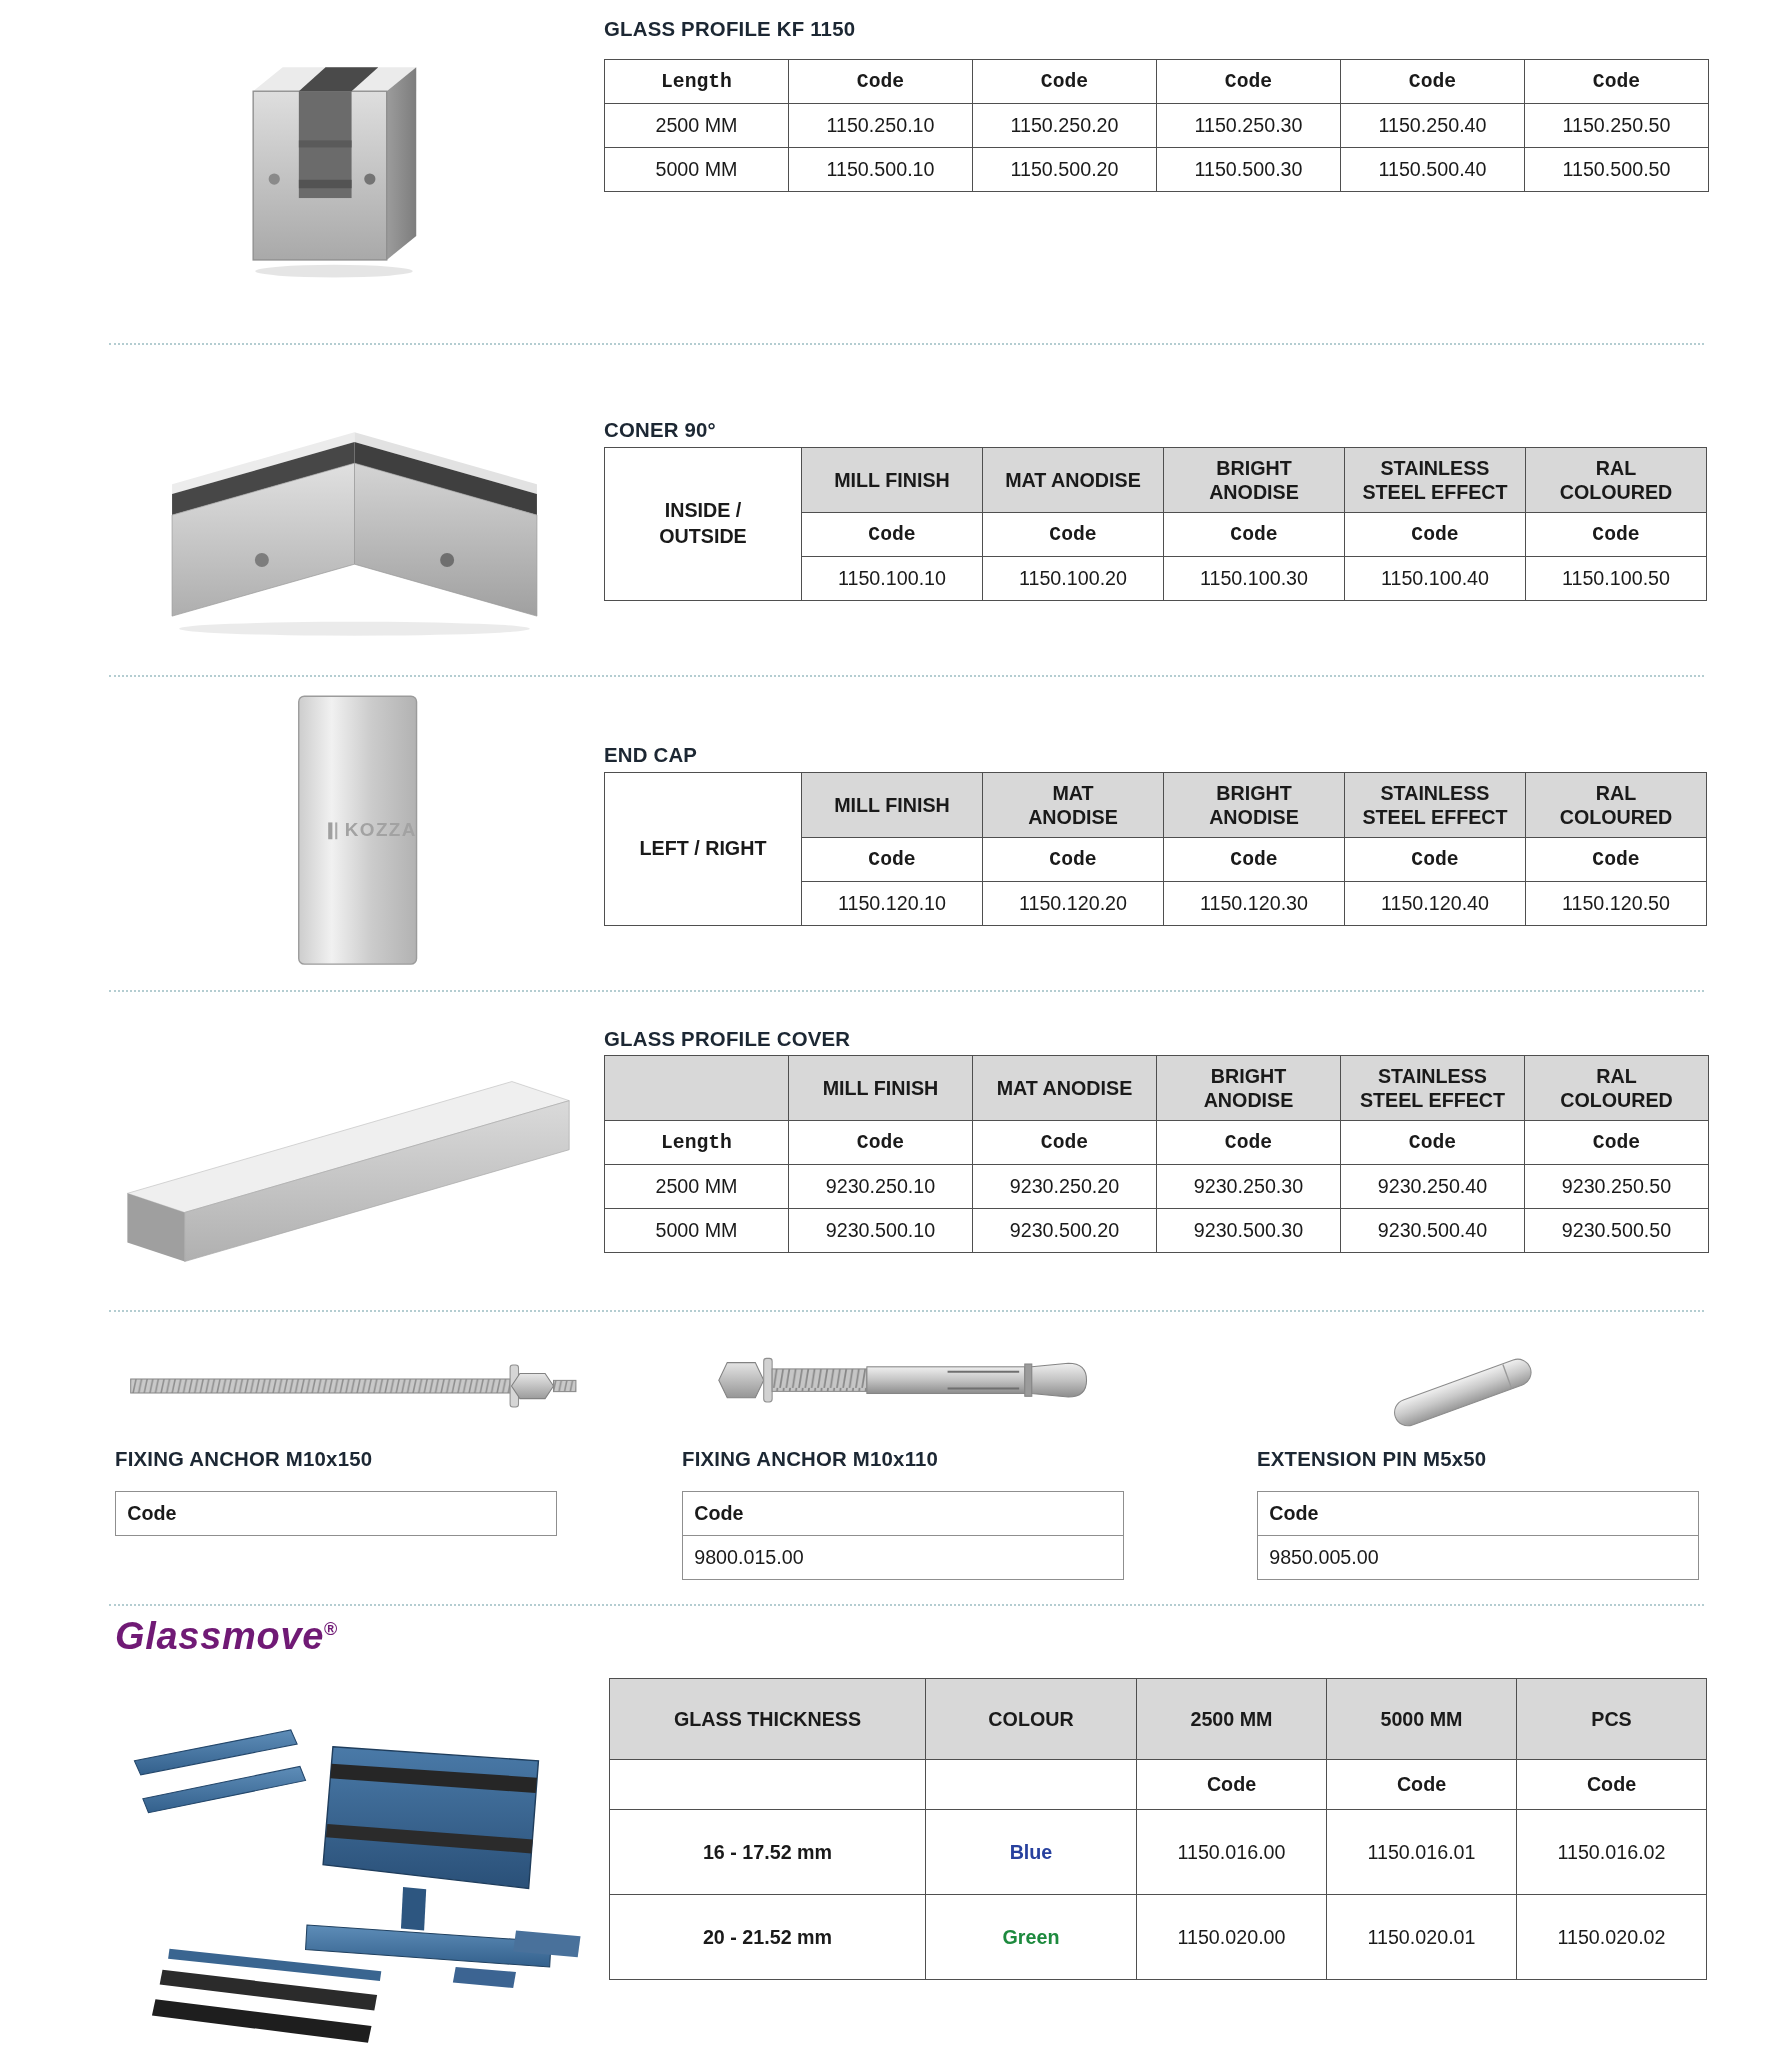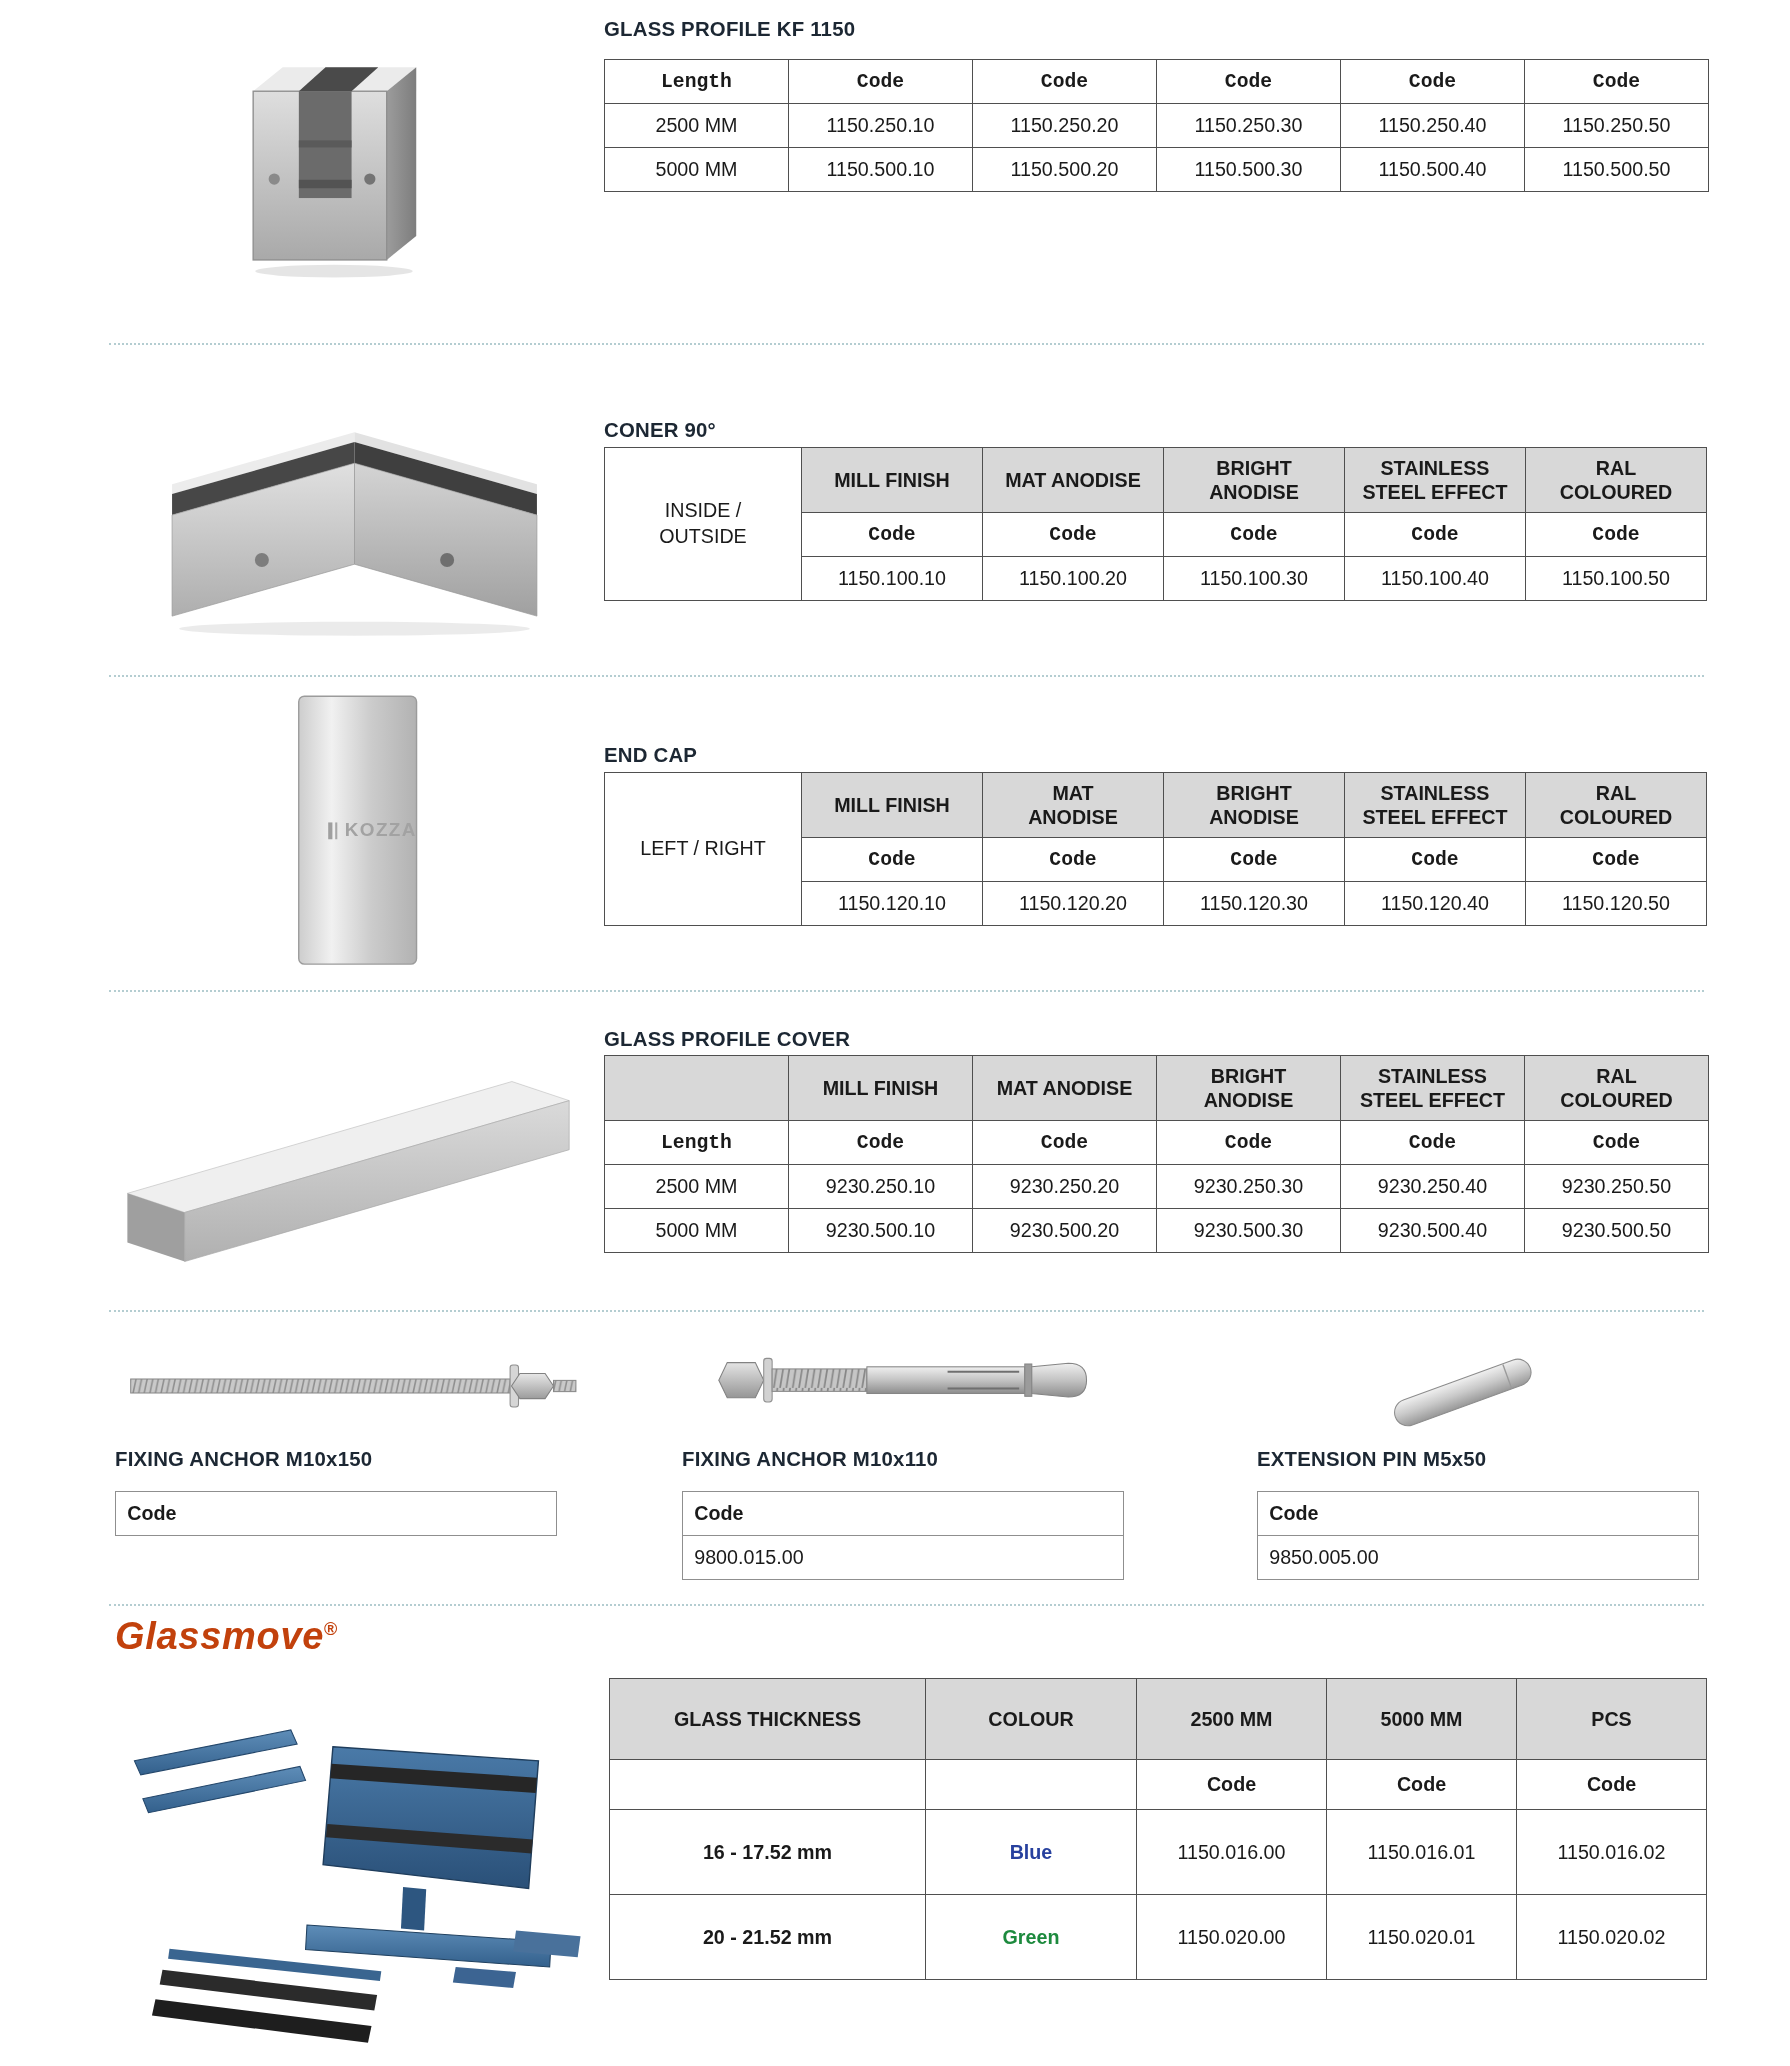--- a/index.html
+++ b/index.html
@@ -9,21 +9,21 @@
   .abs { position:absolute; }
 
   .sec-title { font-size:20.4px; font-weight:700; color:#1c2733; letter-spacing:0.2px; }
 
   table { border-collapse:collapse; table-layout:fixed; background:#ffffff; }
   th, td { border:1.4px solid #4f4f4f; text-align:center; vertical-align:middle;
            font-size:19.7px; overflow:hidden; }
   th { background:#d8d8d8; font-weight:700; white-space:pre-line; padding:5.6px 4.2px; line-height:1.22; }
   td { padding:4.2px 4.2px; }
   td.lbl { font-weight:700; }
-  td.side-lbl { font-weight:400; background:#ffffff; white-space:pre-line; line-height:1.3;text-align:center; }
+  td.side-lbl { font-weight:700; background:#ffffff; white-space:pre-line; line-height:1.3;text-align:center; }
 
   tr.rh { height:65px; }
   tr.rs { height:44px;font-family:Liberation Mono, monospace; }
   tr.rd { height:44px; }
 
   
   table.t-code th, table.t-code td { border:1.4px solid #8f8f8f; text-align:left; padding-left:11.2px; }
   table.t-code .codehead { font-weight:700; background:#ffffff; height:44px; }
   table.t-code .codeval  { font-weight:400; height:44px; }
 
@@ -379,21 +379,21 @@
           <td class="codehead">Code</td>
         </tr>
     <tr>
           <td class="codeval">9850.005.00</td>
         </tr>
   </tbody>
     </table>
 
   <div class="abs dots" style="left:109px;top:1604px;width:1595px"></div>
 
-  <div class="abs gm-logo" style="left: 115px; top: 1615px; color: #c2410c;">
+  <div class="abs gm-logo" style="left: 115px; top: 1615px; color: #701a75;">
     <span>Glassmove</span><sup>®</sup>
   </div>
 
   <svg class="abs" style="left:126px;top:1720px" width="491" height="344" viewBox="0 0 700 490">
     <defs>
       <linearGradient id="blu1" x1="0" y1="0" x2="0" y2="1">
         <stop offset="0" stop-color="#5e8db8"></stop>
           <stop offset="1" stop-color="#33608c"></stop>
       </linearGradient>
       <linearGradient id="blu2" x1="0" y1="0" x2="0" y2="1">

